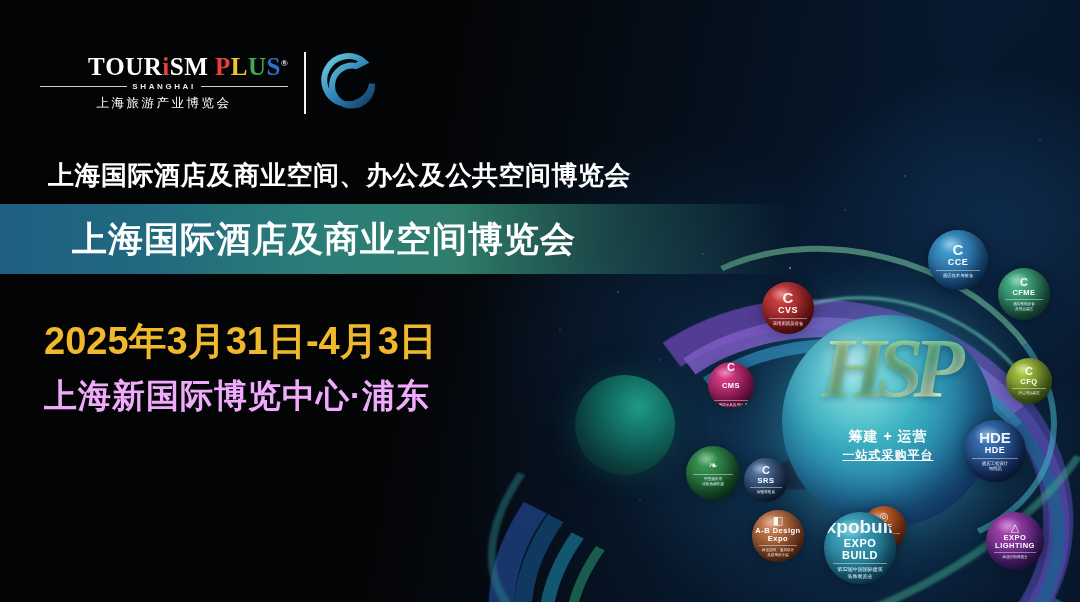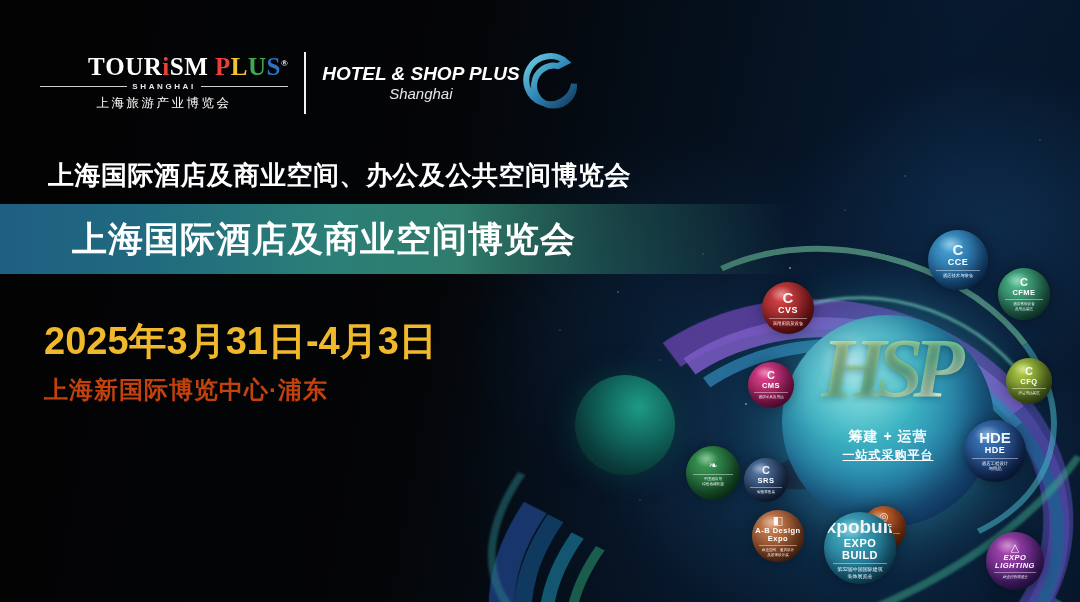--- a/index.html
+++ b/index.html
@@ -184,21 +184,21 @@
   }
   .title-2 {
     margin-left:72px; font-size:35px; font-weight:700; color:#ffffff; letter-spacing:1px;
   }
   .date {
     position:absolute; left:44px; top:316px;
     font-size:38px; font-weight:700; color:#f0b92c; letter-spacing:0px;
   }
   .venue {
     position:absolute; left:44px; top:374px;
-    font-size:24px; font-weight:700; color:#c2410c; letter-spacing:1px;
+    font-size:33px; font-weight:700; color:#f0abfc; letter-spacing:1px;
   }
 </style>
 </head>
 <body>
 
 <div id="banner">
 
   <div class="bg-space"></div>
   <div class="stars"></div>
 
@@ -248,21 +248,21 @@
           <div>清洁用品展区</div>
         </div>
       </div>
       <div class="badge " style="left: 762px; top: 282px; width: 52px; height: 52px; background: radial-gradient(circle at 36% 28%, rgb(217, 72, 74) 0%, rgb(122, 20, 24) 72%, rgb(6, 16, 28) 100%);">
         <div class="bmark">C</div>
         <div class="bcode">CVS</div>
         <div class="bsub">
           <div>商用厨房及设备</div>
         </div>
       </div>
-      <div class="badge sm" style="left: 748px; top: 362px; width: 46px; height: 46px; background: radial-gradient(circle at 36% 28%, rgb(226, 69, 142) 0%, rgb(138, 19, 80) 72%, rgb(6, 16, 28) 100%);">
+      <div class="badge sm" style="left: 708px; top: 362px; width: 46px; height: 46px; background: radial-gradient(circle at 36% 28%, rgb(226, 69, 142) 0%, rgb(138, 19, 80) 72%, rgb(6, 16, 28) 100%); justify-content: space-between;">
         <div class="bmark">C</div>
         <div class="bcode">CMS</div>
         <div class="bsub">
           <div>酒店家具及用品</div>
         </div>
       </div>
       <div class="badge sm" style="left: 686px; top: 446px; width: 54px; height: 54px; background: radial-gradient(circle at 36% 28%, rgb(63, 160, 90) 0%, rgb(20, 81, 42) 72%, rgb(6, 16, 28) 100%);">
         <div class="bmark">❧</div>
         <div class="bsub">
           <div>中国酒店用</div>
@@ -301,21 +301,21 @@
         </div>
       </div>
       <div class="badge " style="left: 964px; top: 420px; width: 62px; height: 62px; background: radial-gradient(circle at 36% 28%, rgb(63, 127, 196) 0%, rgb(17, 41, 92) 72%, rgb(6, 16, 28) 100%);">
         <div class="bmark">HDE</div>
         <div class="bcode">HDE</div>
         <div class="bsub">
           <div>酒店工程设计</div>
           <div>与用品</div>
         </div>
       </div>
-      <div class="badge sm" style="left: 986px; top: 532px; width: 58px; height: 58px; background: radial-gradient(circle at 36% 28%, rgb(180, 74, 184) 0%, rgb(62, 26, 106) 72%, rgb(6, 16, 28) 100%); font-style: italic;">
+      <div class="badge sm" style="left: 986px; top: 512px; width: 58px; height: 58px; background: radial-gradient(circle at 36% 28%, rgb(180, 74, 184) 0%, rgb(62, 26, 106) 72%, rgb(6, 16, 28) 100%);">
         <div class="bmark">△</div>
         <div class="bcode">EXPO LIGHTING</div>
         <div class="bsub">
           <div>商业照明博览会</div>
         </div>
       </div>
     </div>
 
   <div class="logos">
 
@@ -327,24 +327,20 @@
         <span class="bar"></span>
         <span class="txt">SHANGHAI</span>
         <span class="bar"></span>
       </div>
       <div class="cn">上海旅游产业博览会</div>
     </div>
 
     <div class="divider"></div>
 
     <div class="logo-hs">
-      <div class="txt">
-        <span class="t1">HOTEL &amp; SHOP PLUS</span>
-        <span class="t2">Shanghai</span>
-      </div>
       <div class="swirl">
         <svg width="62" height="62" viewBox="0 0 62 62">
           <defs>
             <linearGradient id="sg" x1="0" y1="0" x2="1" y2="1">
               <stop offset="0%" stop-color="#6fd0e0"></stop>
               <stop offset="50%" stop-color="#2f86b8"></stop>
               <stop offset="100%" stop-color="#123a5e"></stop>
             </linearGradient>
           </defs>
           <path d="M44 10 a24 24 0 1 0 8 22 a20 20 0 1 1 -16 -18 z" fill="none" stroke="url(#sg)" stroke-width="6" stroke-linecap="round"></path>

